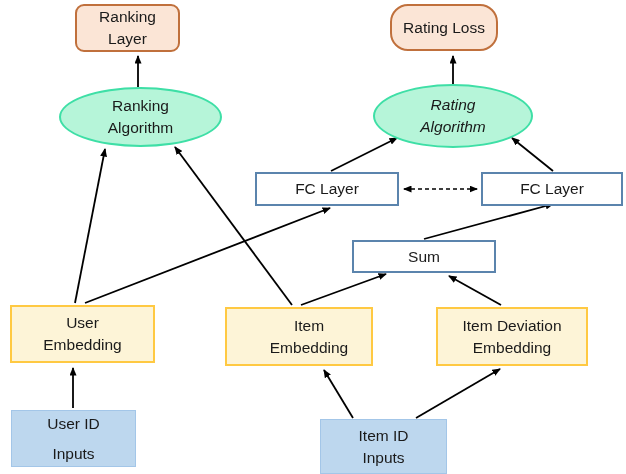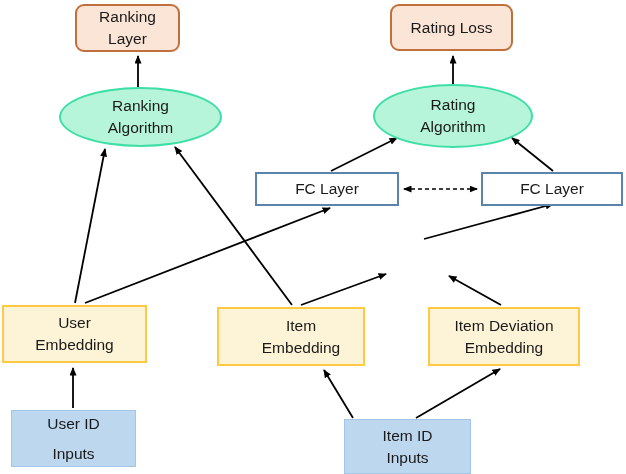--- a/index.html
+++ b/index.html
@@ -33,20 +33,21 @@
     border: 2px solid var(--algorithm-border, #3edfa6);
     border-radius: 50%;
   }
   .fcbox {
     background: var(--fc-fill, #ffffff);
     border: 2px solid var(--fc-border, #5b84ad);
   }
   .embedding {
     background: var(--embedding-fill, #fdf4d7);
     border: 2px solid var(--embedding-border, #ffc942);
+    margin-left: 8px;
   }
   .input {
     background: var(--input-fill, #bdd7ee);
     border: 1px solid var(--input-border, #a3c6e8);
   }
 
   svg.arrows { position: absolute; inset: 0; z-index: 1; }
   .arrow { stroke: var(--arrow, #000); stroke-width: 1.8; fill: none; }
   .arrow-dashed { stroke: var(--arrow, #000); stroke-width: 1.3; fill: none; stroke-dasharray: 4 3; }
   .arrowhead-fill { fill: var(--arrow, #000); }
@@ -76,42 +77,45 @@
     <line x1="353" y1="418" x2="324" y2="370" class="arrow" marker-end="url(#ah)"></line>
     <line x1="416" y1="418" x2="500" y2="369" class="arrow" marker-end="url(#ah)"></line>
     <line x1="404" y1="189" x2="477" y2="189" class="arrow-dashed" marker-start="url(#ah)" marker-end="url(#ah)"></line>
   </svg>
 
   <div class="node loss" style="left:75px; top:4px; width:105px; height:48px;">
     <span>Ranking</span>
     <span>Layer</span>
   </div>
 
-  <div class="node loss" style="left:390px; top:4px; width:123px; height:47px;">
+  <div class="node loss" style="left:390px; top:4px; width:108px; height:47px;border-radius:18px;">
     <span>Rating Loss</span>
   </div>
 
   <div class="node algorithm" style="left:59px; top:87px; width:163px; height:60px;">
     <span>Ranking</span>
     <span>Algorithm</span>
   </div>
 
-  <div class="node algorithm" style="left:373px; top:84px; width:160px; height:64px;">
+  <div class="node algorithm" style="left:373px; top:84px; width:160px; height:64px;font-style:italic;">
     <span>Rating</span>
     <span>Algorithm</span>
   </div>
 
   <div class="node fcbox" style="left:255px; top:172px; width:144px; height:34px;">
     <span>FC Layer</span>
   </div>
 
   <div class="node fcbox" style="left:481px; top:172px; width:142px; height:34px;">
     <span>FC Layer</span>
   </div>
 
+  <div class="node fcbox" style="left:352px; top:240px; width:144px; height:33px;">
+    <span>Sum</span>
+  </div>
 
   <div class="node embedding" style="left:2px; top:305px; width:145px; height:58px;">
     <span>User</span>
     <span>Embedding</span>
   </div>
 
   <div class="node embedding" style="left:217px; top:307px; width:148px; height:59px;padding-left:20px;">
     <span>Item</span>
     <span>Embedding</span>
   </div>
@@ -119,18 +123,18 @@
   <div class="node embedding" style="left:428px; top:307px; width:152px; height:59px;">
     <span>Item Deviation</span>
     <span>Embedding</span>
   </div>
 
   <div class="node input" style="left:11px; top:410px; width:125px; height:57px;gap:8px;">
     <span>User ID</span>
     <span>Inputs</span>
   </div>
 
-  <div class="node input" style="left:320px; top:419px; width:127px; height:55px;margin-left:24px;">
+  <div class="node input" style="left:320px; top:419px; width:127px; height:55px;">
     <span>Item ID</span>
     <span>Inputs</span>
   </div>
 
 </div>
 
 </body></html>

